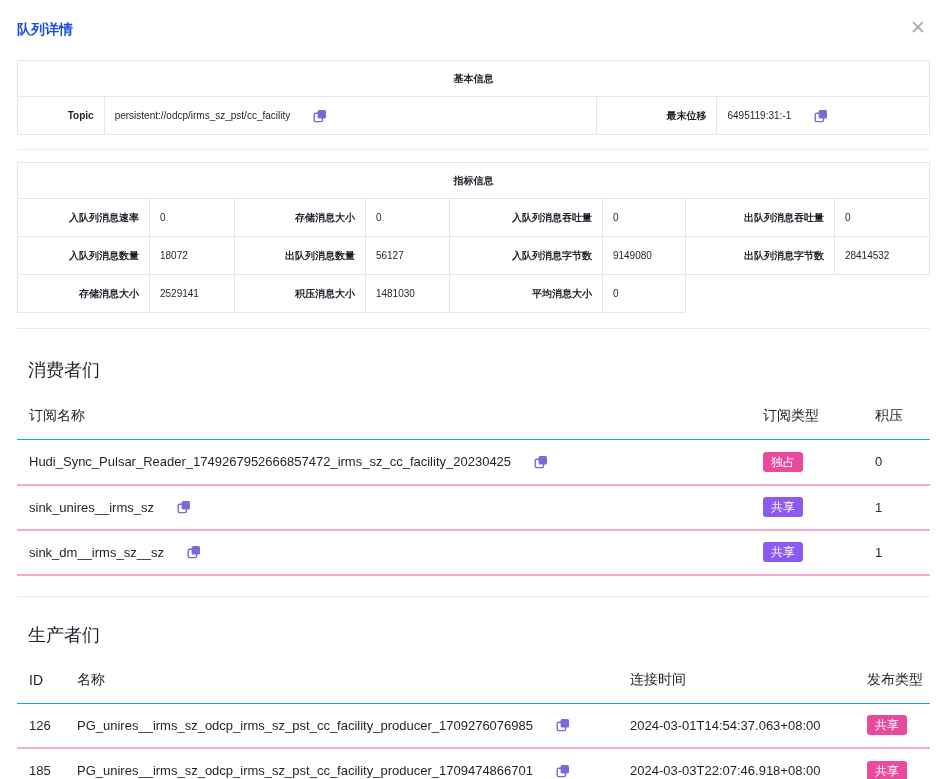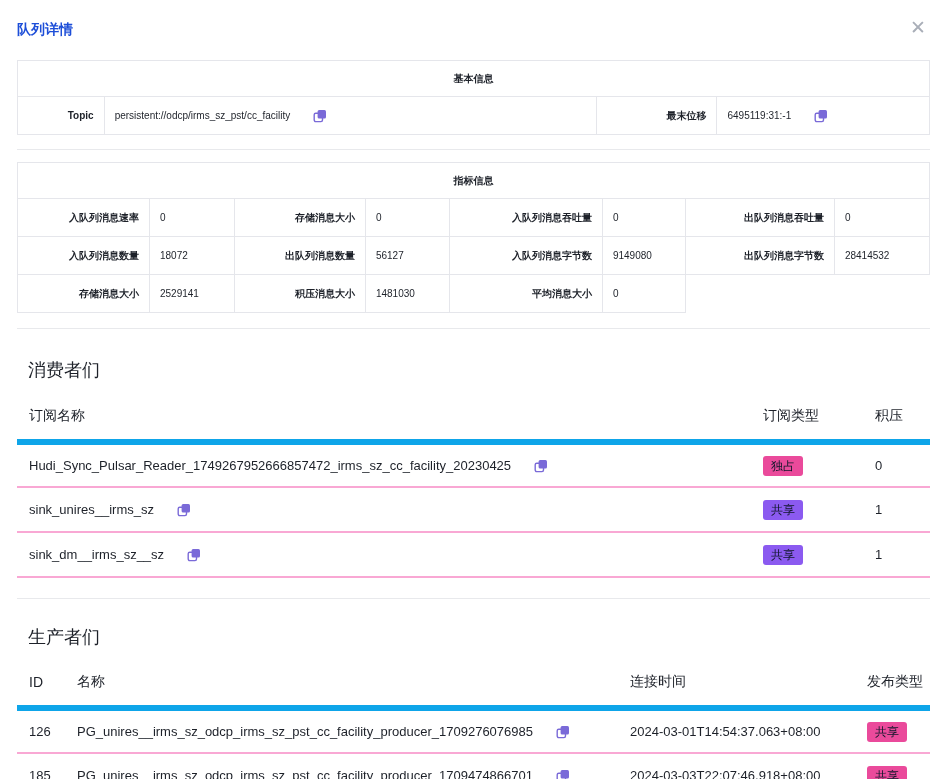--- a/index.html
+++ b/index.html
@@ -52,35 +52,35 @@
   .section-title { font-size: 18px; color: #1d2129; }
   .consumers-title { margin-top: 29px; padding-left: 11px; }
   .producers-title { margin-top: 26px; padding-left: 11px; }
 
   table.list {
     width: 100%; border-collapse: collapse; table-layout: fixed;
     font-size: 14px;
   }
   table.list th {
     font-weight: normal; text-align: left; color: #1d2129;
-    padding: 13px 12px 14px 12px; border-bottom: 6px solid #0ea5e9;
+    padding: 13px 12px 14px 12px; border-bottom: 1px solid #0ea5e9;
     white-space: nowrap;
   }
   table.list td {
     height: 45px; padding: 0 12px; border-bottom: 2px solid #f9a8d4;
     text-align: left; white-space: nowrap; overflow: hidden;
     font-size: 13px;
   }
   .consumers-table { margin-top: 12px; }
   .producers-table { margin-top: 11px; }
 
   .cell-with-copy { display: inline-flex; align-items: center; gap: 23px; }
 
   .badge {
-    display: inline-block; color: #0f172a; font-size: 12px; line-height: 1;
+    display: inline-block; color: #ffffff; font-size: 12px; line-height: 1;
     padding: 4px 8px; border-radius: 3px;
   }
 
   .copy-btn {
     background: none; border: none; padding: 0; cursor: pointer;
     display: inline-flex; align-items: center; vertical-align: middle;
   }
   .copy-icon { display: block; }
 </style>
 </head>

